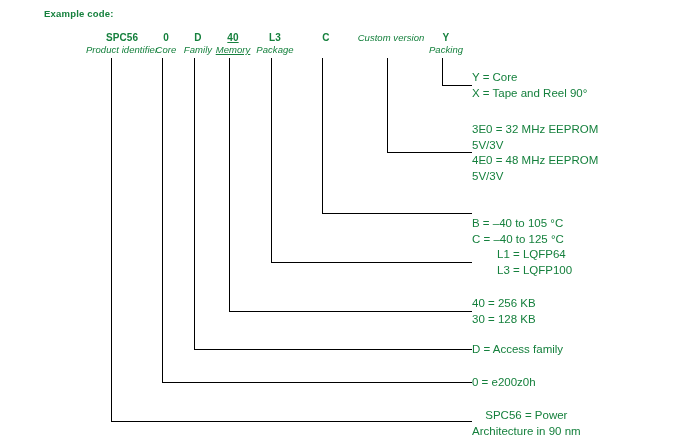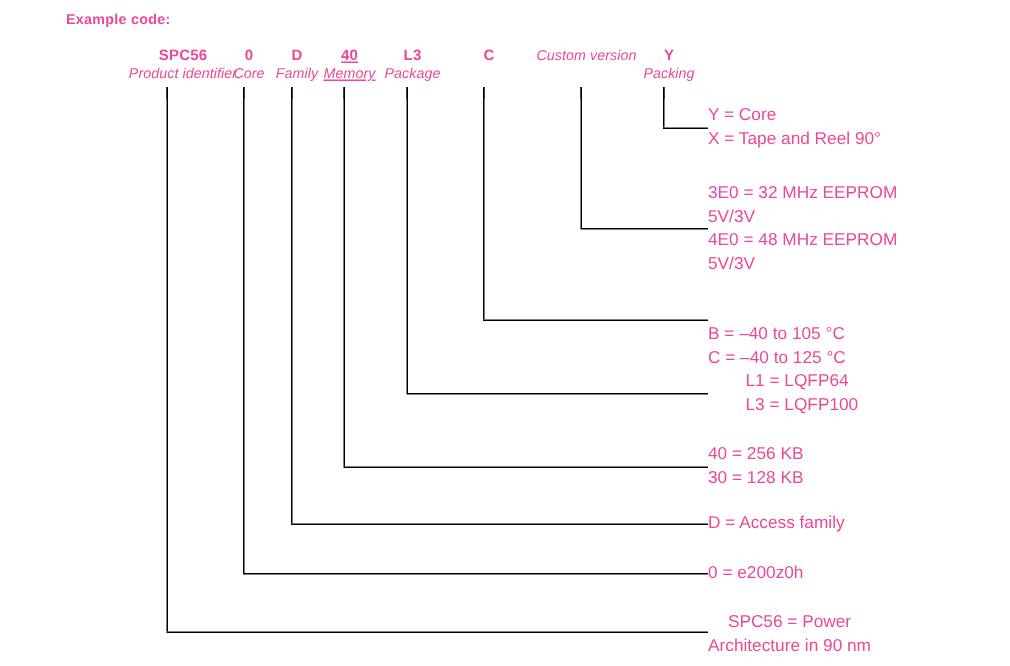--- a/index.html
+++ b/index.html
@@ -6,21 +6,21 @@
     margin: 0;
     padding: 0;
     background: #ffffff;
   }
   #page {
     position: relative;
     width: 673px;
     height: 444px;
     background: #ffffff;
     font-family: "Liberation Sans", sans-serif;
-    color: #ec4899;
+    color: #15803d;
     overflow: hidden;
   }
   .abs { position: absolute; }
 
   #example-heading {
     left: 44px;
     top: 8px;
     font-size: 9.5px;
     font-weight: bold;
     letter-spacing: 0.2px;

